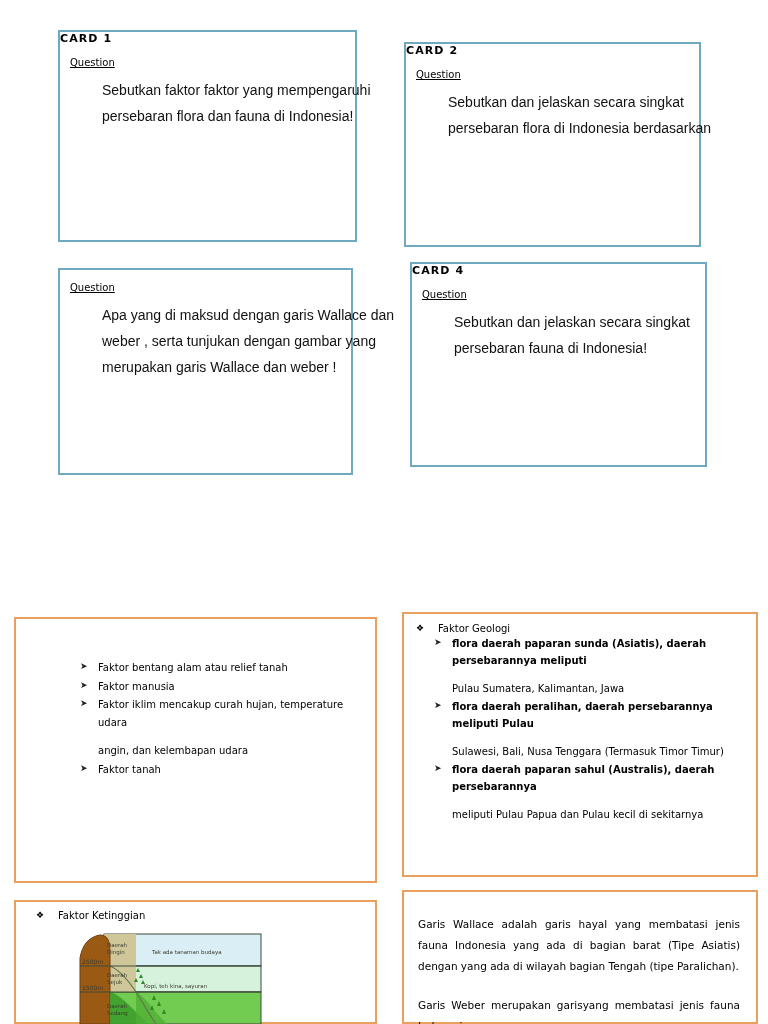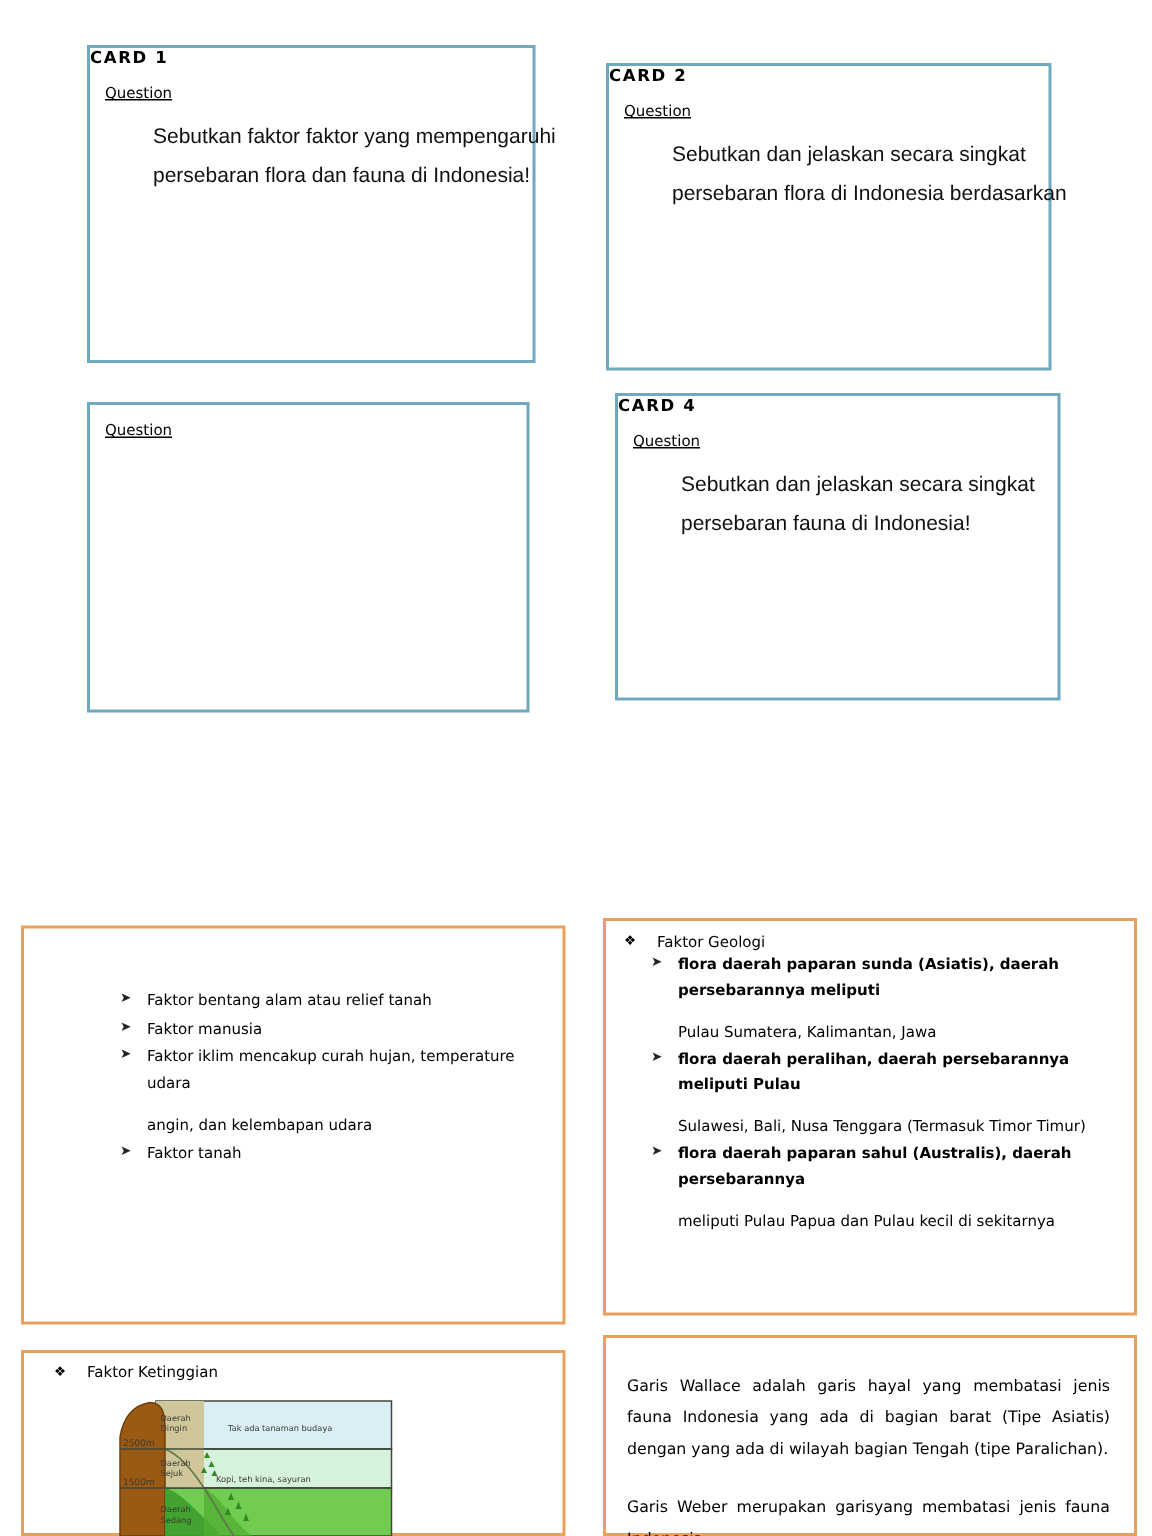--- a/index.html
+++ b/index.html
@@ -186,20 +186,25 @@
     <div class="qcard-title">CARD 2</div>
     <div class="qcard-question">Question</div>
     <div class="qcard-body">
       <div>Sebutkan dan jelaskan secara singkat</div>
       <div>persebaran flora di Indonesia berdasarkan</div>
     </div>
   </div>
 
   <div class="qcard" id="card-3">
     <div class="qcard-question">Question</div>
+    <div class="qcard-body">
+      <div>Apa yang di maksud dengan garis Wallace dan</div>
+      <div>weber , serta tunjukan dengan gambar yang</div>
+      <div>merupakan garis Wallace dan weber !</div>
+    </div>
   </div>
 
   <div class="qcard" id="card-4">
     <div class="qcard-title">CARD 4</div>
     <div class="qcard-question">Question</div>
     <div class="qcard-body">
       <div>Sebutkan dan jelaskan secara singkat</div>
       <div>persebaran fauna di Indonesia!</div>
     </div>
   </div>

